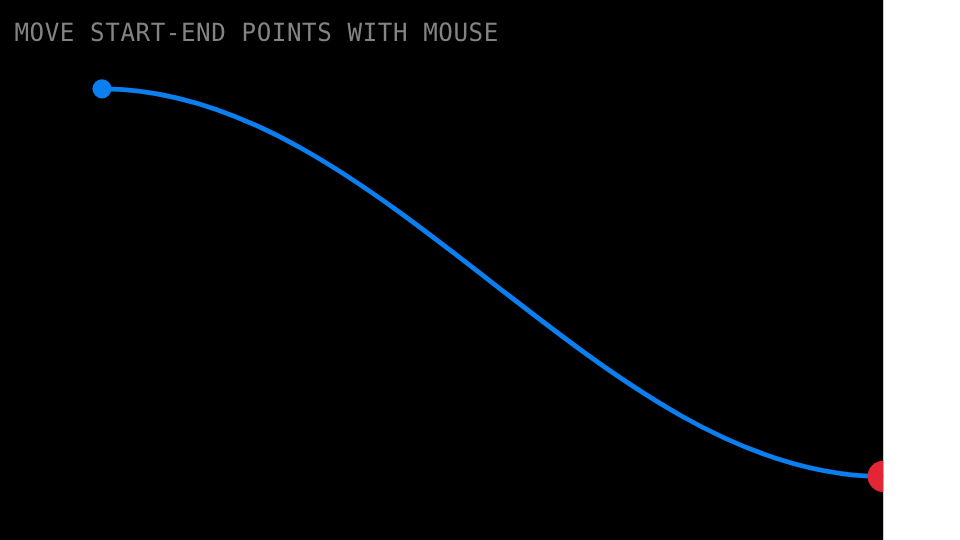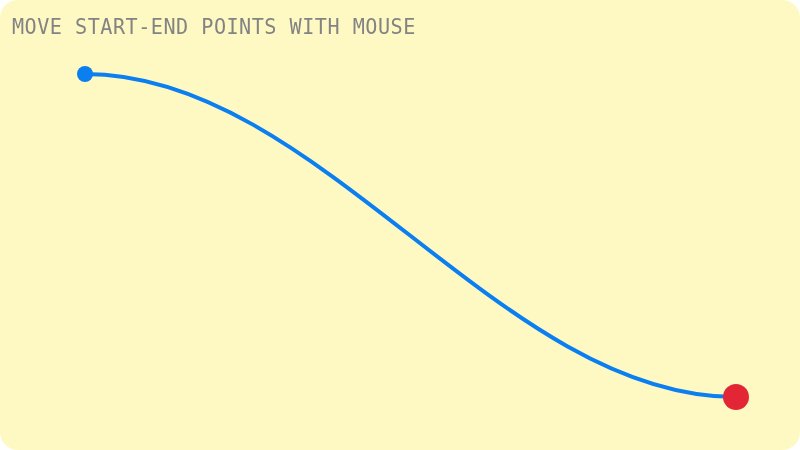--- a/index.html
+++ b/index.html
@@ -48,21 +48,21 @@
     stroke-linecap: round;
     stroke-linejoin: round;
   }
   .handle {
     cursor: pointer;
   }
 </style>
 </head>
 <body>
 
-<div id="app" style="width: 800px; height: 450px; background: #fef9c3; border-radius: 18px;">
+<div id="app" style="width: 736px; height: 450px; background: #000000;">
 
   <h1 id="title" style="color: rgb(131, 131, 131); font-size: 21px; left: 12px; top: 14px;">MOVE START-END POINTS WITH MOUSE</h1>
 
   <svg id="canvas-stage" viewBox="0 0 800 450" xmlns="http://www.w3.org/2000/svg" style="width: 800px; height: 450px;">
 
     <path class="curve-path" stroke="#0b7fef" stroke-width="4" d="M 85 74 C 320 74, 500 397, 736 397"></path>
 
     <circle class="handle" cy="74" r="8" fill="#0b7fef" cx="85"></circle>
 
     <circle class="handle" cy="397" r="13" fill="#e32636" cx="736"></circle>

